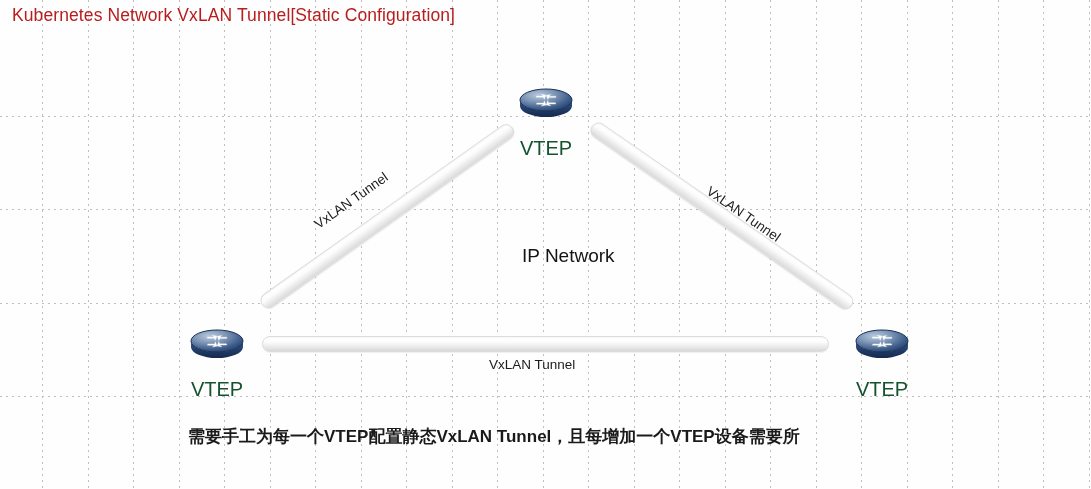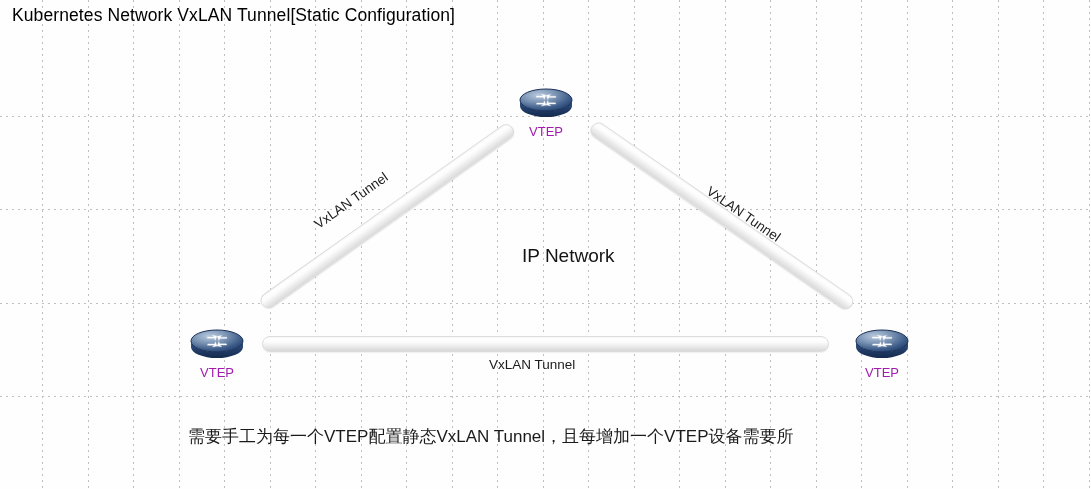--- a/index.html
+++ b/index.html
@@ -34,39 +34,39 @@
     position: absolute;
     left: 0; height: 1px; width: 1091px;
     background-image: linear-gradient(to right, #bfbfbf 0px, #bfbfbf 2px, rgba(255,255,255,0) 2px, rgba(255,255,255,0) 6px);
     background-size: 6px 1px;
   }
   
   #title {
     position: absolute;
     left: 12px; top: 5px;
     font-size: 17.5px;
-    color: #000000;
+    color: #b91c1c;
     letter-spacing: 0.1px;
     white-space: nowrap;
   }
   
   .router {
     position: absolute;
     width: 60px;
     text-align: center;
   }
   .router .icon-wrap {
     width: 60px; height: 42px;
     position: relative;
     margin: 0 auto;
   }
   .router .label {
-    font-size: 13px;
-    color: #a21caf;
-    margin-top: 0;
+    font-size: 20px;
+    color: #14532d;
+    margin-top: 13px;
     white-space: nowrap;
   }
   
   .tunnel {
     position: absolute;
     height: 16px;
     border-radius: 9px;
     background: linear-gradient(to bottom,
         #f7f7f7 0%,
         #ffffff 16%,
@@ -94,20 +94,21 @@
     margin-left: 24px;
   }
   
   #caption {
     position: absolute;
     left: 188px; top: 424px;
     width: 760px;
     font-size: 17px;
     line-height: 25px;
     color: #1a1a1a;
+    font-weight: bold;
   }
   #caption div { white-space: nowrap; }
 </style>
 </head>
 <body>
 
 <div id="canvas">
 
   <div id="grid">
       <div class="gridline-v" style="left: 42px;"></div>

